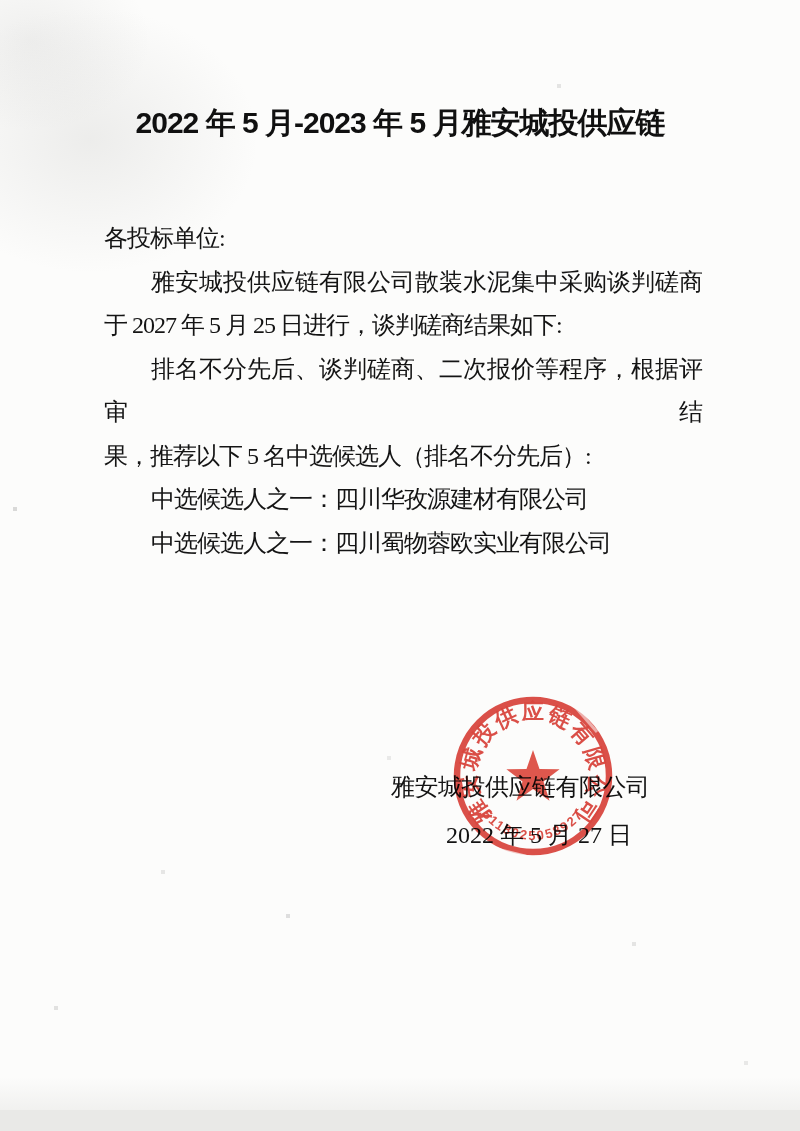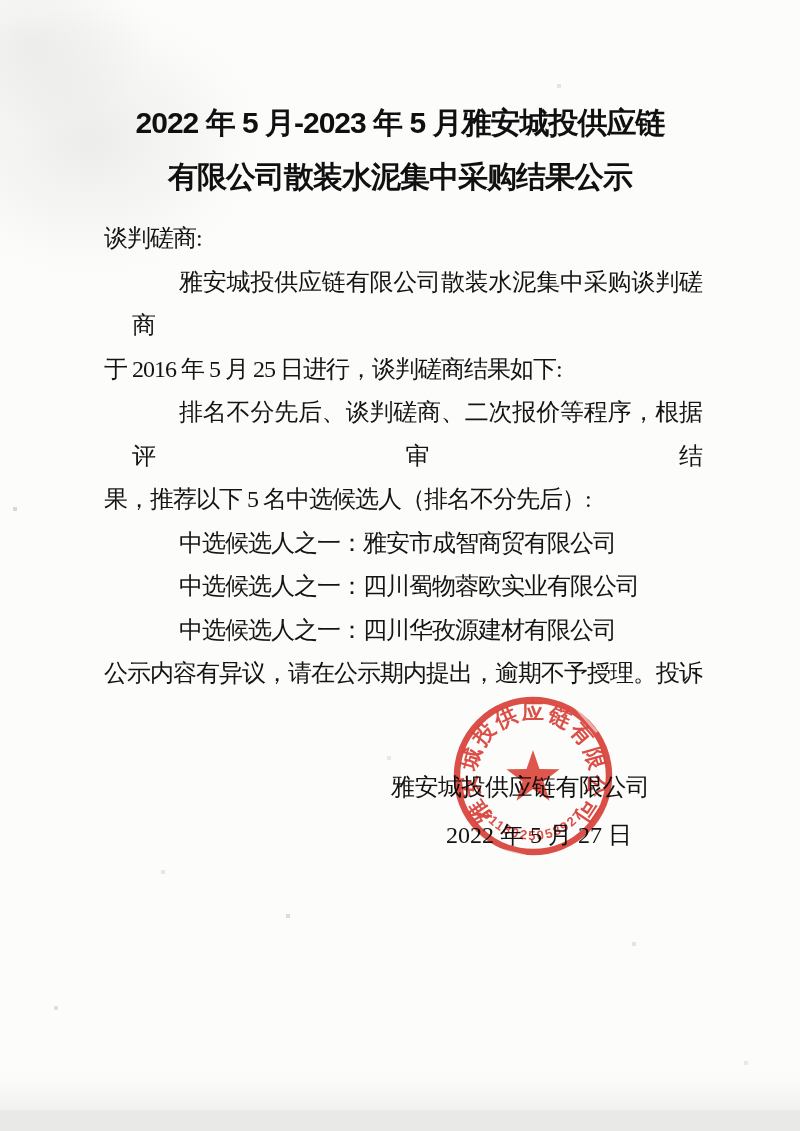--- a/index.html
+++ b/index.html
@@ -39,21 +39,21 @@
     color:#101010;
   }
   .body-text{
     position:absolute;top:217px;left:104px;width:598px;
     font-size:24px;
     letter-spacing:-1px;
     line-height:43.5px;
     color:#141414;
   }
   .bline{white-space:nowrap;}
-  .bline.indent{text-indent:47px;margin-left:28px;}
+  .bline.indent{text-indent:47px;}
   .bline.fill{
     white-space:normal;
     text-align:justify;
     text-align-last:justify;
     text-justify:inter-character;
   }
   .sig-company{
     position:absolute;top:771px;left:391px;
     font-size:24px;letter-spacing:-0.5px;
     color:#131313;
@@ -79,33 +79,30 @@
 </style>
 </head>
 <body>
 
 <div class="page">
 
   <div class="noise"></div>
 
   <div class="title">
     <div>2022 年 5 月-2023 年 5 月雅安城投供应链</div>
-    <div>有限公司散装水泥集中采购结果公示</div>
   </div>
 
   <div class="body-text">
-    <div class="bline">谈判磋商:</div>
+    <div class="bline">各投标单位:</div>
     <div class="bline indent fill">雅安城投供应链有限公司散装水泥集中采购谈判磋商</div>
-    <div class="bline">于 2016 年 5 月 25 日进行，谈判磋商结果如下:</div>
+    <div class="bline">于 2027 年 5 月 25 日进行，谈判磋商结果如下:</div>
     <div class="bline indent fill">排名不分先后、谈判磋商、二次报价等程序，根据评审结</div>
     <div class="bline">果，推荐以下 5 名中选候选人（排名不分先后）:</div>
-    <div class="bline indent">中选候选人之一：雅安市成智商贸有限公司</div>
+    <div class="bline indent">中选候选人之一：四川华孜源建材有限公司</div>
     <div class="bline indent">中选候选人之一：四川蜀物蓉欧实业有限公司</div>
-    <div class="bline indent">中选候选人之一：四川华孜源建材有限公司</div>
-    <div class="bline fill">公示内容有异议，请在公示期内提出，逾期不予授理。投诉</div>
   </div>
 
   <div class="sig-company">雅安城投供应链有限公司</div>
   <div class="sig-date">2022 年 5 月 27 日</div>
 
   <div class="seal">
     <svg viewBox="0 0 224 224" xmlns="http://www.w3.org/2000/svg">
       <defs>
         <path id="arcTop" d="M 71.7,152.3 A 57,57 0 1 1 152.3,152.3" fill="none"></path>
         <path id="arcBottom" d="M 56.6,144.0 A 64,64 0 0 0 167.4,144.0" fill="none"></path>

